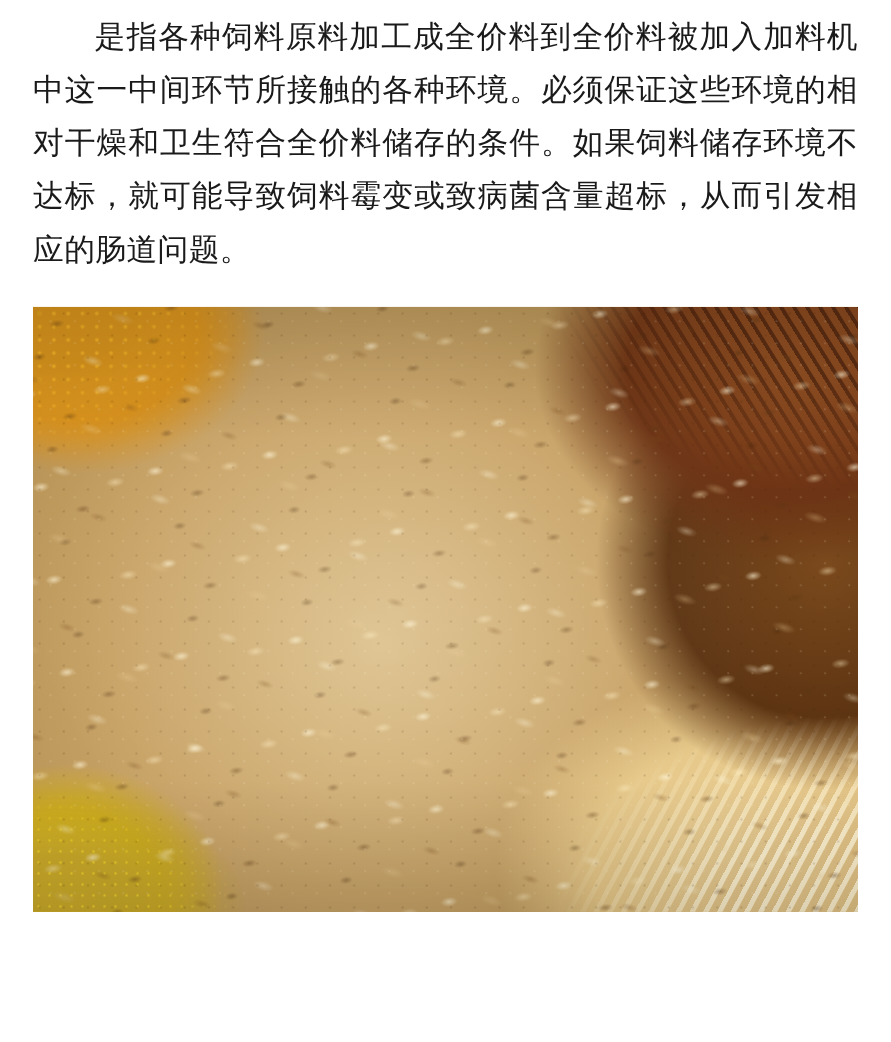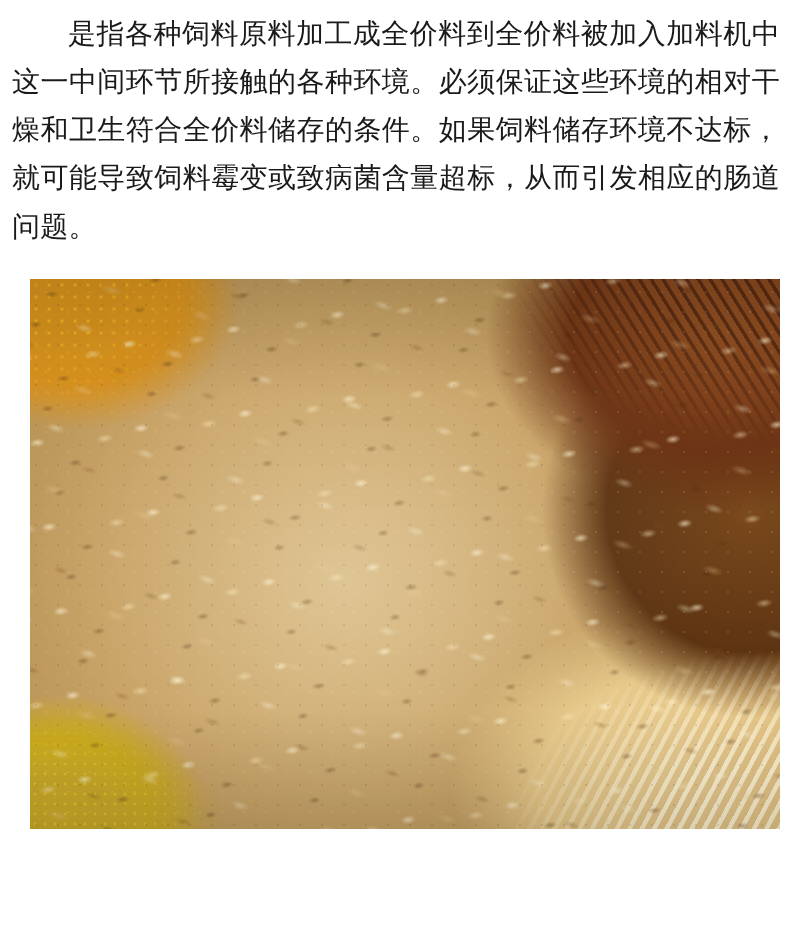--- a/index.html
+++ b/index.html
@@ -13,21 +13,21 @@
     font-family: "Liberation Sans", sans-serif;
     overflow: hidden;
   }
   .page {
     width: 810px;
     height: 947px;
     position: relative;
     background: #ffffff;
   }
   .article-body {
-    padding: 10px 30px 0 12px;
+    padding: 10px 30px 0 30px;
     box-sizing: border-box;
   }
   .paragraph {
     font-family: "DejaVu Sans", "Liberation Sans", sans-serif;
     font-size: 28px;
     line-height: 1.72;
     color: #1a1a1a;
     text-align: justify;
     text-justify: inter-ideograph;
     text-indent: 2em;

